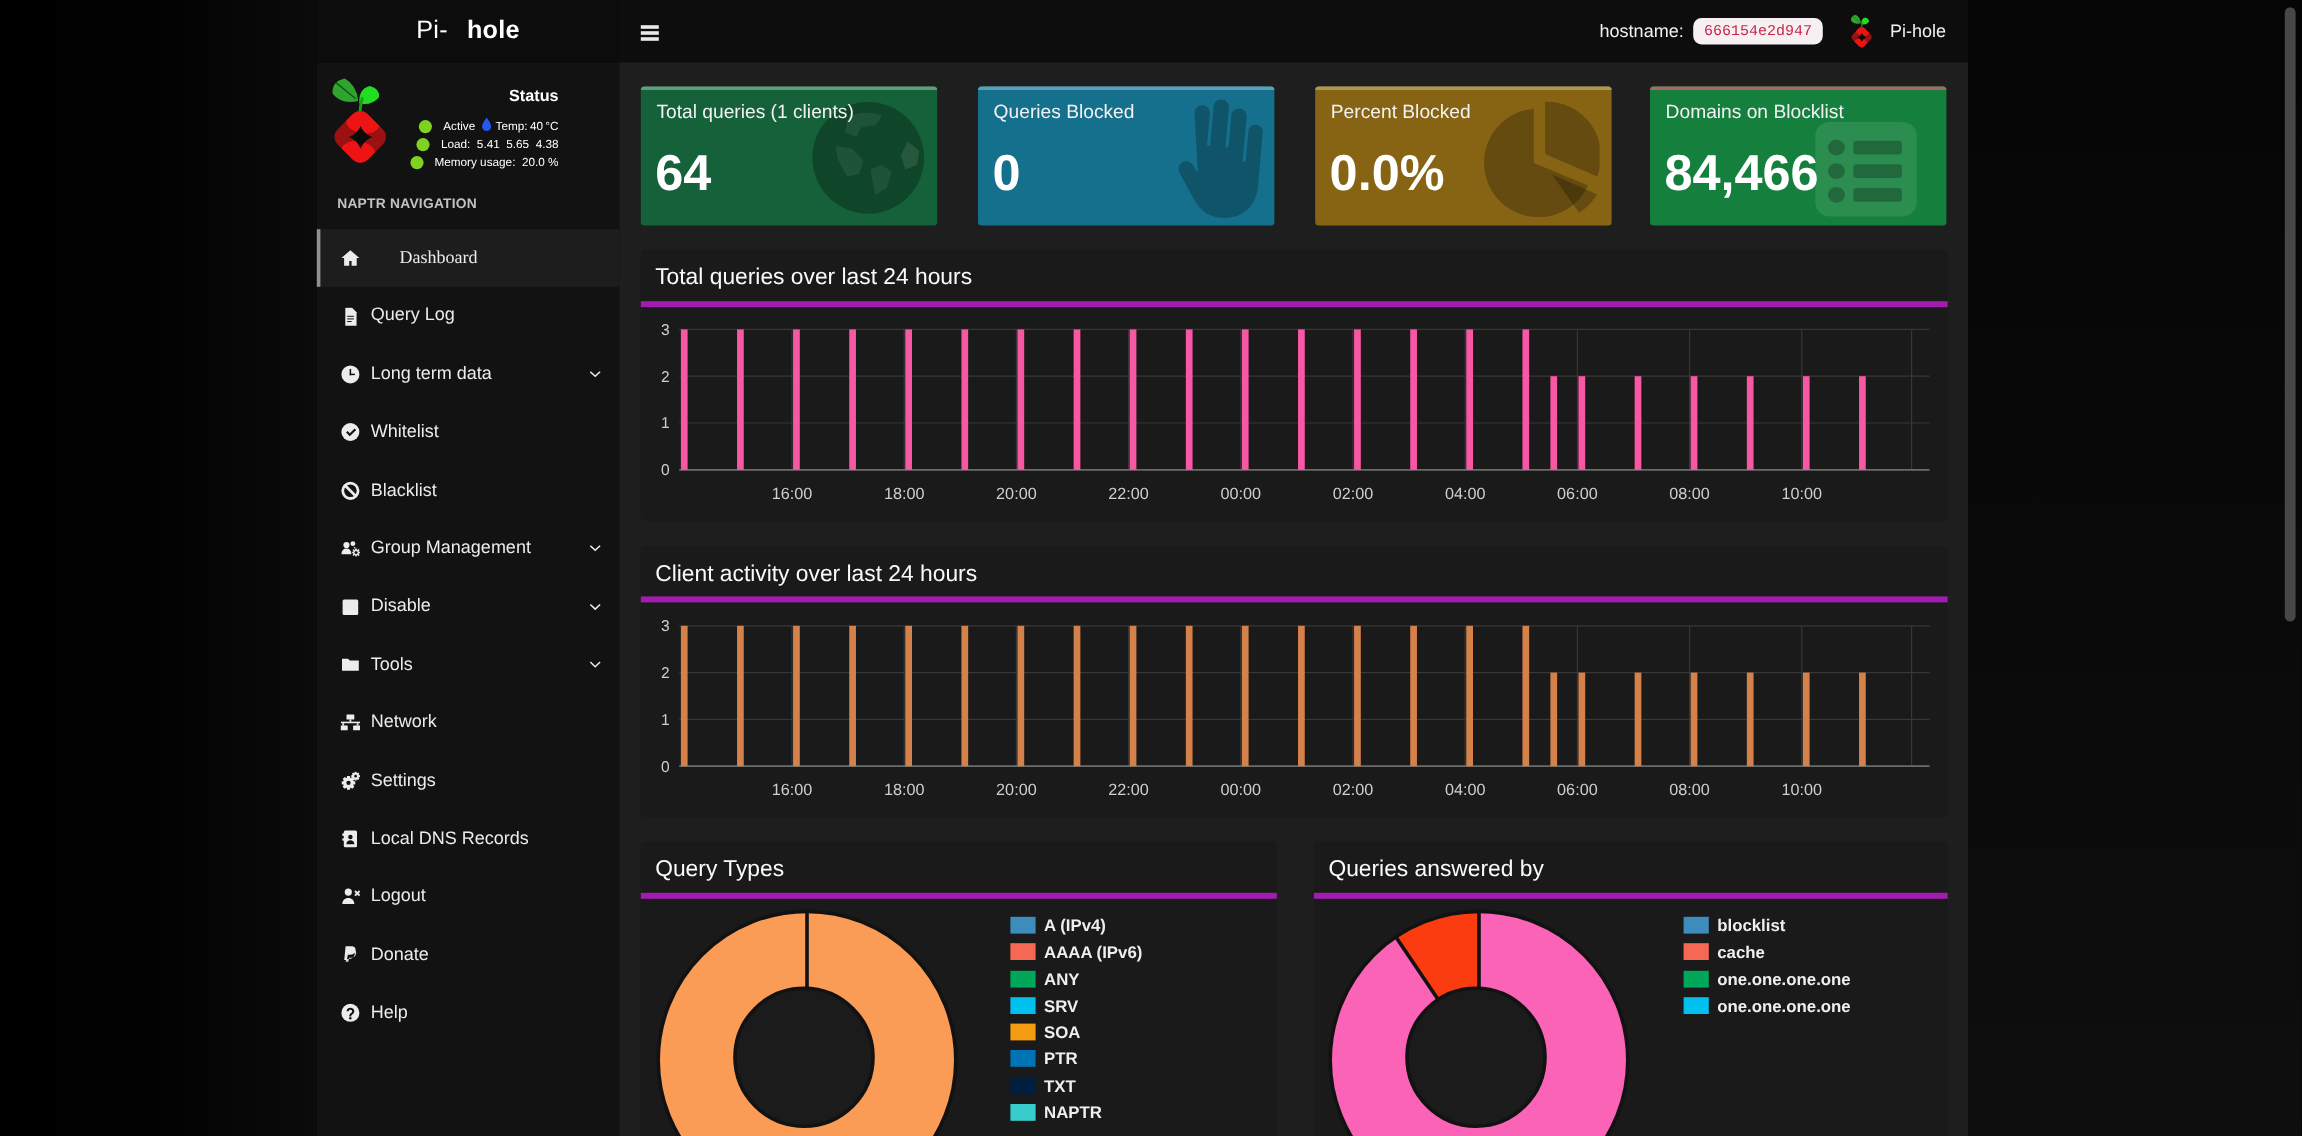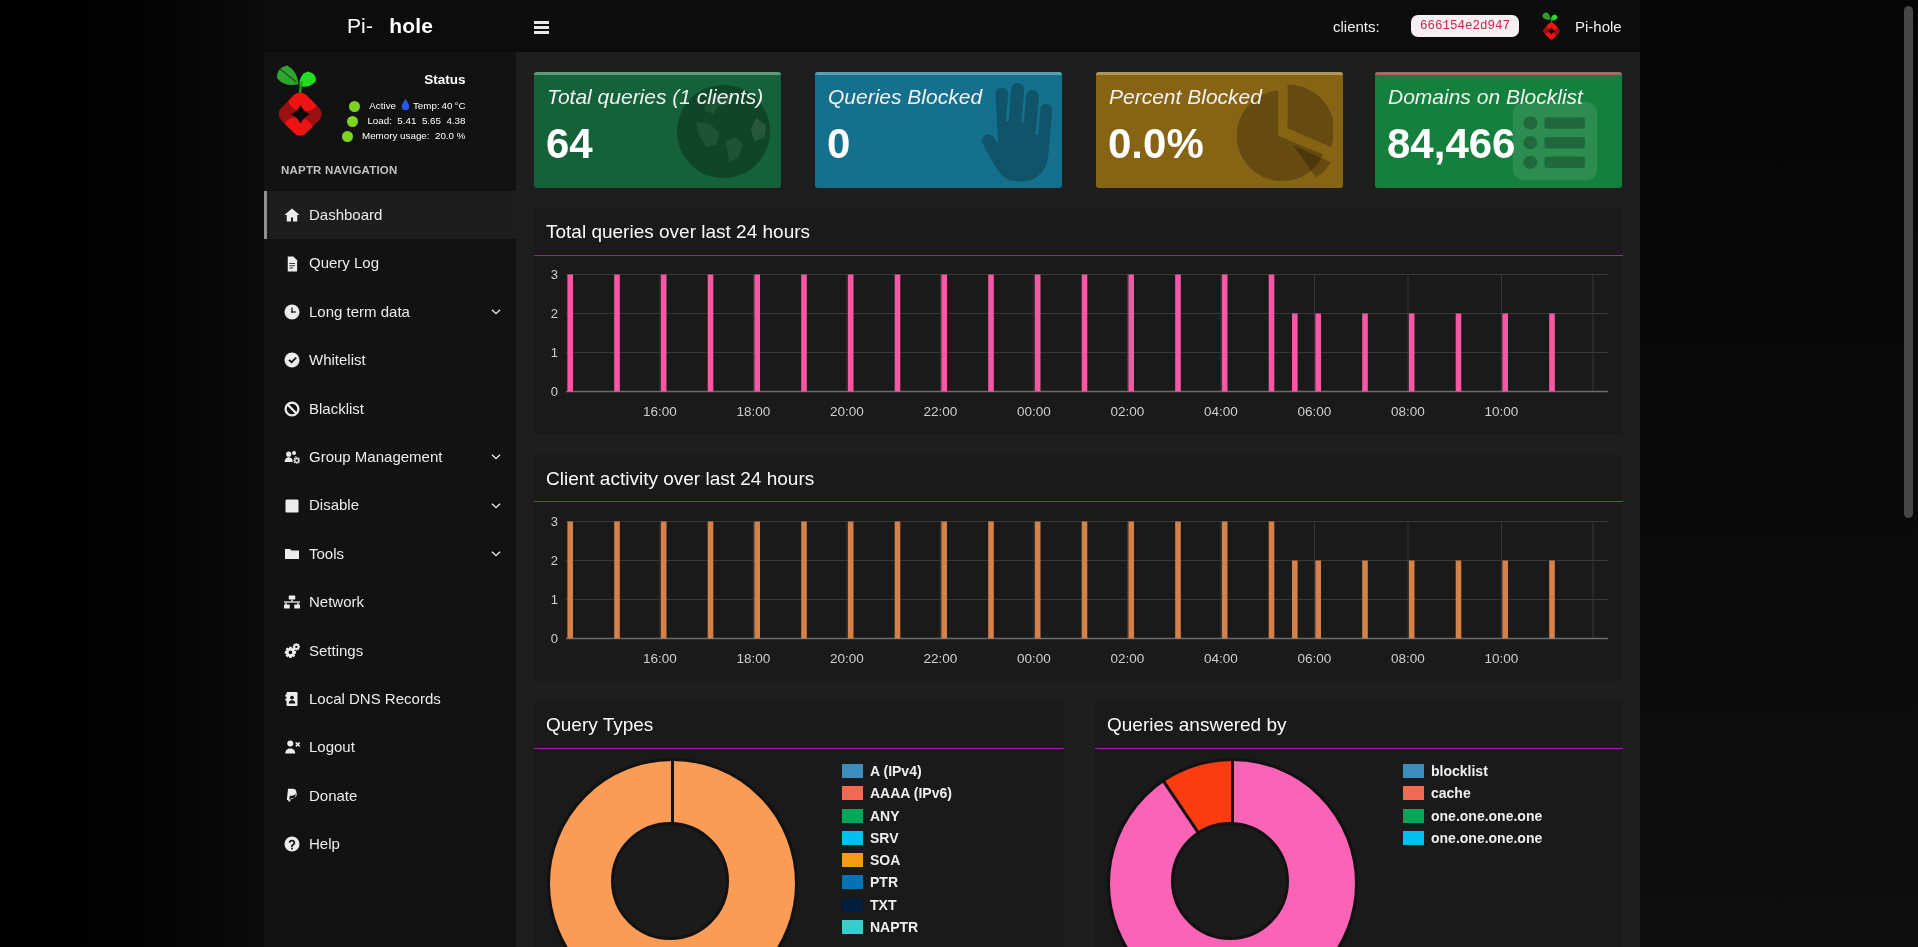--- a/index.html
+++ b/index.html
@@ -23,30 +23,30 @@
 #side { left:264px; top:52px; width:252px; height:895px; background:#121212; color:#ececec; }
 #statusbox { position:absolute; left:0; top:0; width:252px; height:104px;text-align:right; }
 #stxt { position:absolute; left:78px; top:19px; font-size:9.8px; color:#fff; }
 #stxt .tt { font-size:13.5px; font-weight:700; line-height:17px; margin-bottom:10px; }
 .srow { margin-top:0; height:15px; line-height:15px; white-space:nowrap; }
 .dot { display:inline-block; width:11px; height:11px; border-radius:50%; background:#7ed321; margin-right:9px; vertical-align:-2.5px; }
 #mainnav { position:absolute; left:17px; top:112px; font-size:11.5px; font-weight:700; color:#c2c2c2; letter-spacing:0.2px; }
 #menu { position:absolute; left:0; top:139px; width:252px; }
 .mitem { position:relative; height:48.4px; line-height:48.4px; font-size:15px; color:#ececec; padding-left:45px; }
 .mitem .mi { position:absolute; left:20px; top:50%; margin-top:-8px; }
-.mitem.active { background:#1d1d1d; border-left:3px solid #909090; padding-left:42px; }
+.mitem.active { background:#1d1d1d; border-left:3px solid #909090; padding-left:66px;font-family:Liberation Serif, serif; }
 .mitem.active .mi { left:17px; }
 
 #content { left:516px; top:52px; width:1124px; height:895px; background:#1e1e1e; }
 .card { position:absolute; top:20px; width:247px; height:116px; border-radius:3px; color:#fff; }
 .card .strip { position:absolute; left:0; top:0; right:0; height:3px; border-radius:3px 3px 0 0; }
-.card .ct { position:absolute; left:13px; top:13px; font-size:21px; color:#f2f2f2;font-style:italic; }
+.card .ct { position:absolute; left:13px; top:13px; font-size:16px; color:#f2f2f2; }
 .card .cn { position:absolute; left:12px; top:48px; font-size:42px; font-weight:700; }
 .box { position:absolute; left:18px; width:1089px; background:#1a1a1a; border-radius:3px; }
-.bh { position:absolute; left:0; top:0; right:0; height:47.5px; border-bottom:1px solid #a21caf; }
+.bh { position:absolute; left:0; top:0; right:0; height:47.5px; border-bottom:5px solid #a21caf; }
 .bh span { position:absolute; left:12px; top:13px; font-size:19px; color:#fafafa; }
 .halfL { left:18px; width:530px; }
 .halfR { left:579px; width:528px; }
 
 .lrow { height:22.3px; line-height:22.3px; white-space:nowrap; }
 .lsq { display:inline-block; width:21px; height:14px; vertical-align:-2px; }
 .ltx { font-size:14px; color:#efefef; font-weight:700; margin-left:7px; }
 
 .donut { position:absolute; width:249px; height:249px; border-radius:50%; }
 .dring { position:absolute; left:-1px; top:-1px; width:251px; height:251px; border-radius:50%; border:3px solid #121212; }
@@ -57,21 +57,21 @@
 <div id="bgL" class="abs"></div>
 <div id="bgR" class="abs"></div>
 <div id="thumb" class="abs"></div>
 
 <div id="nav" class="abs">
   <div id="logo">Pi-<b>hole</b></div>
   <div class="hbar" style="top:21px"></div>
   <div class="hbar" style="top:26px"></div>
   <div class="hbar" style="top:31px"></div>
   <div id="navR">
-    <span style="left:1069px;top:18px">clients:</span>
+    <span style="left:1069px;top:18px">hostname:</span>
     <span id="hostbadge" style="left:1141px;top:15px">666154e2d947</span>
     <span style="left:1277px;top:12px"><svg width="21" height="29" viewBox="0 0 52 74">
 <defs>
               <clipPath id="berry1">
                 <rect x="8.2" y="30.9" width="35" height="35" rx="8.5" transform="rotate(45 25.7 48.4)"></rect>
               </clipPath>
             </defs>
 <path d="M24 19 Q10 22 3 13 Q2 3 13 0.5 Q23 6 24 19 Z" fill="#2fa52f"></path>
 <path d="M22 17 L6 4" stroke="#0a5c0a" stroke-width="1.1"></path>
 <path d="M25 21 Q24 9 33.5 6.5 Q42.5 9 41 16 Q35 23 25 21 Z" fill="#23dd23"></path>

